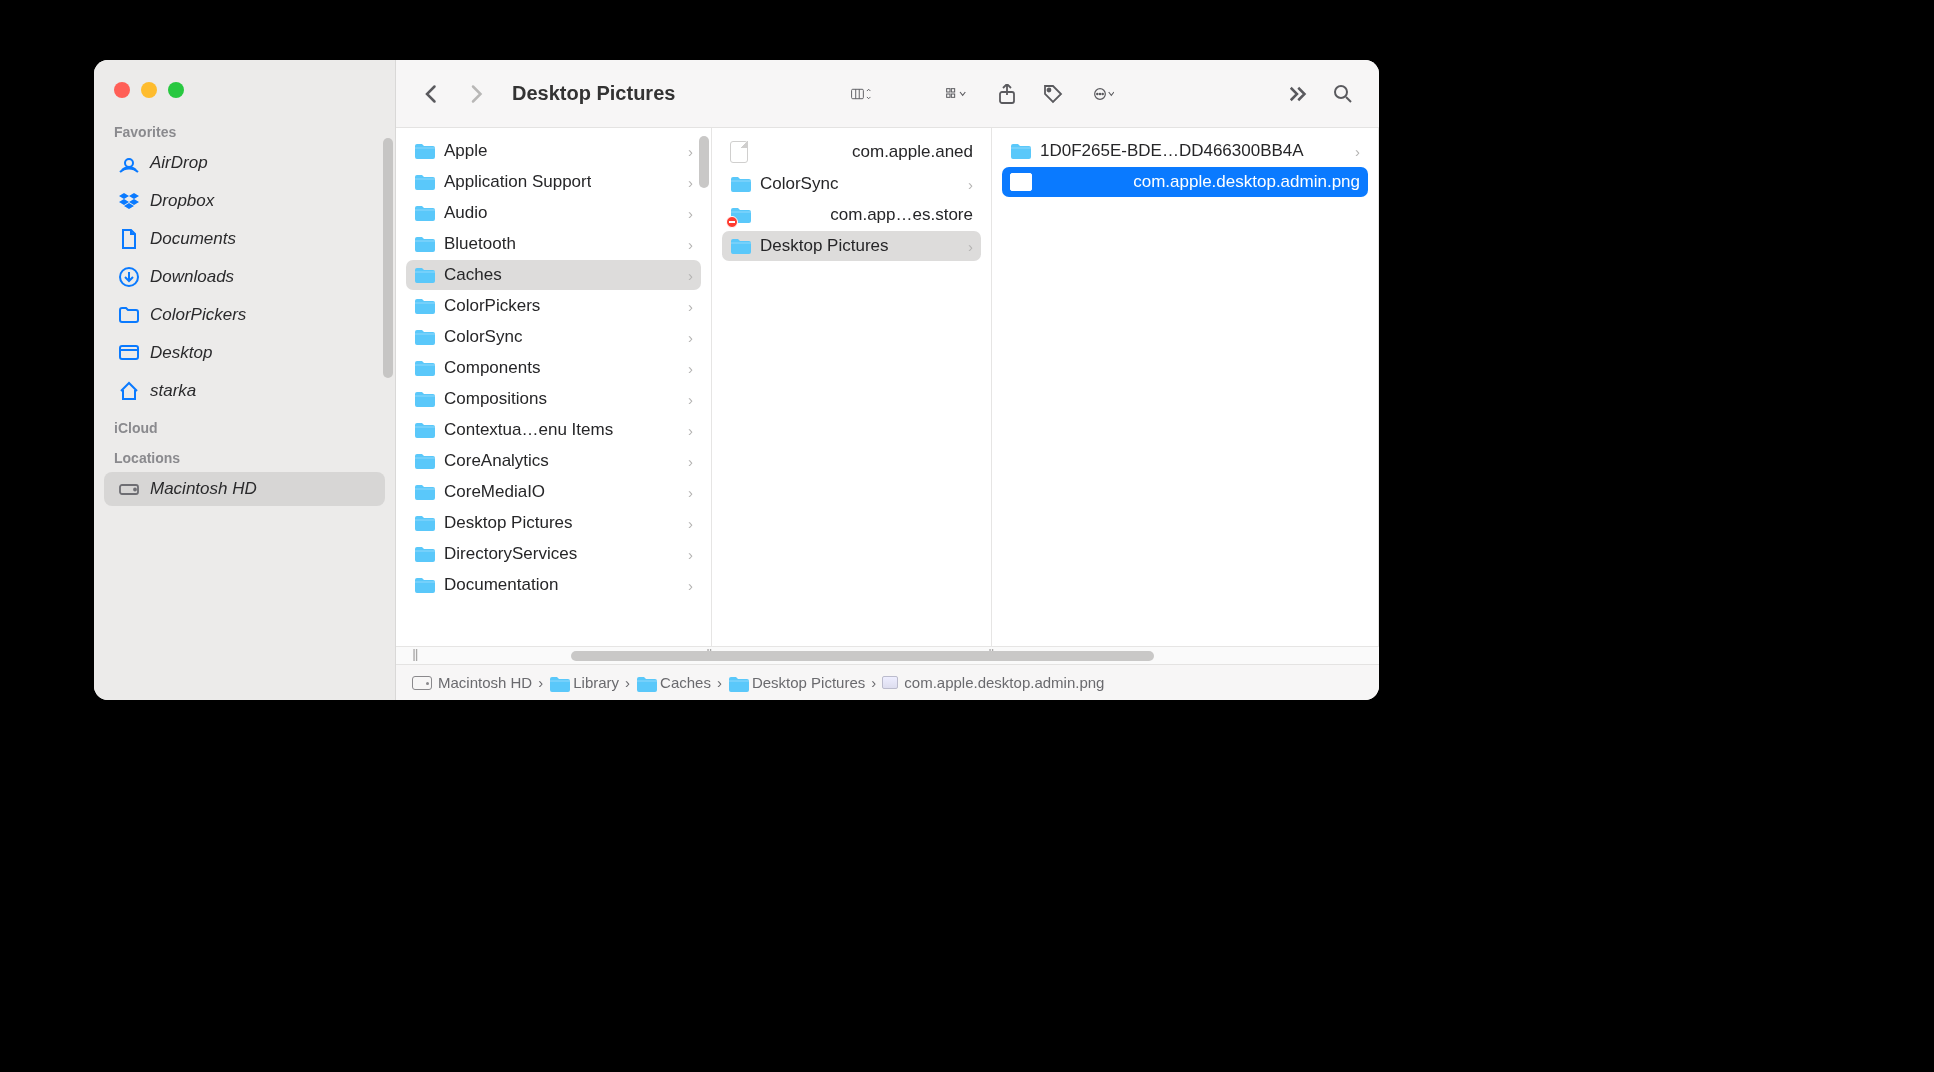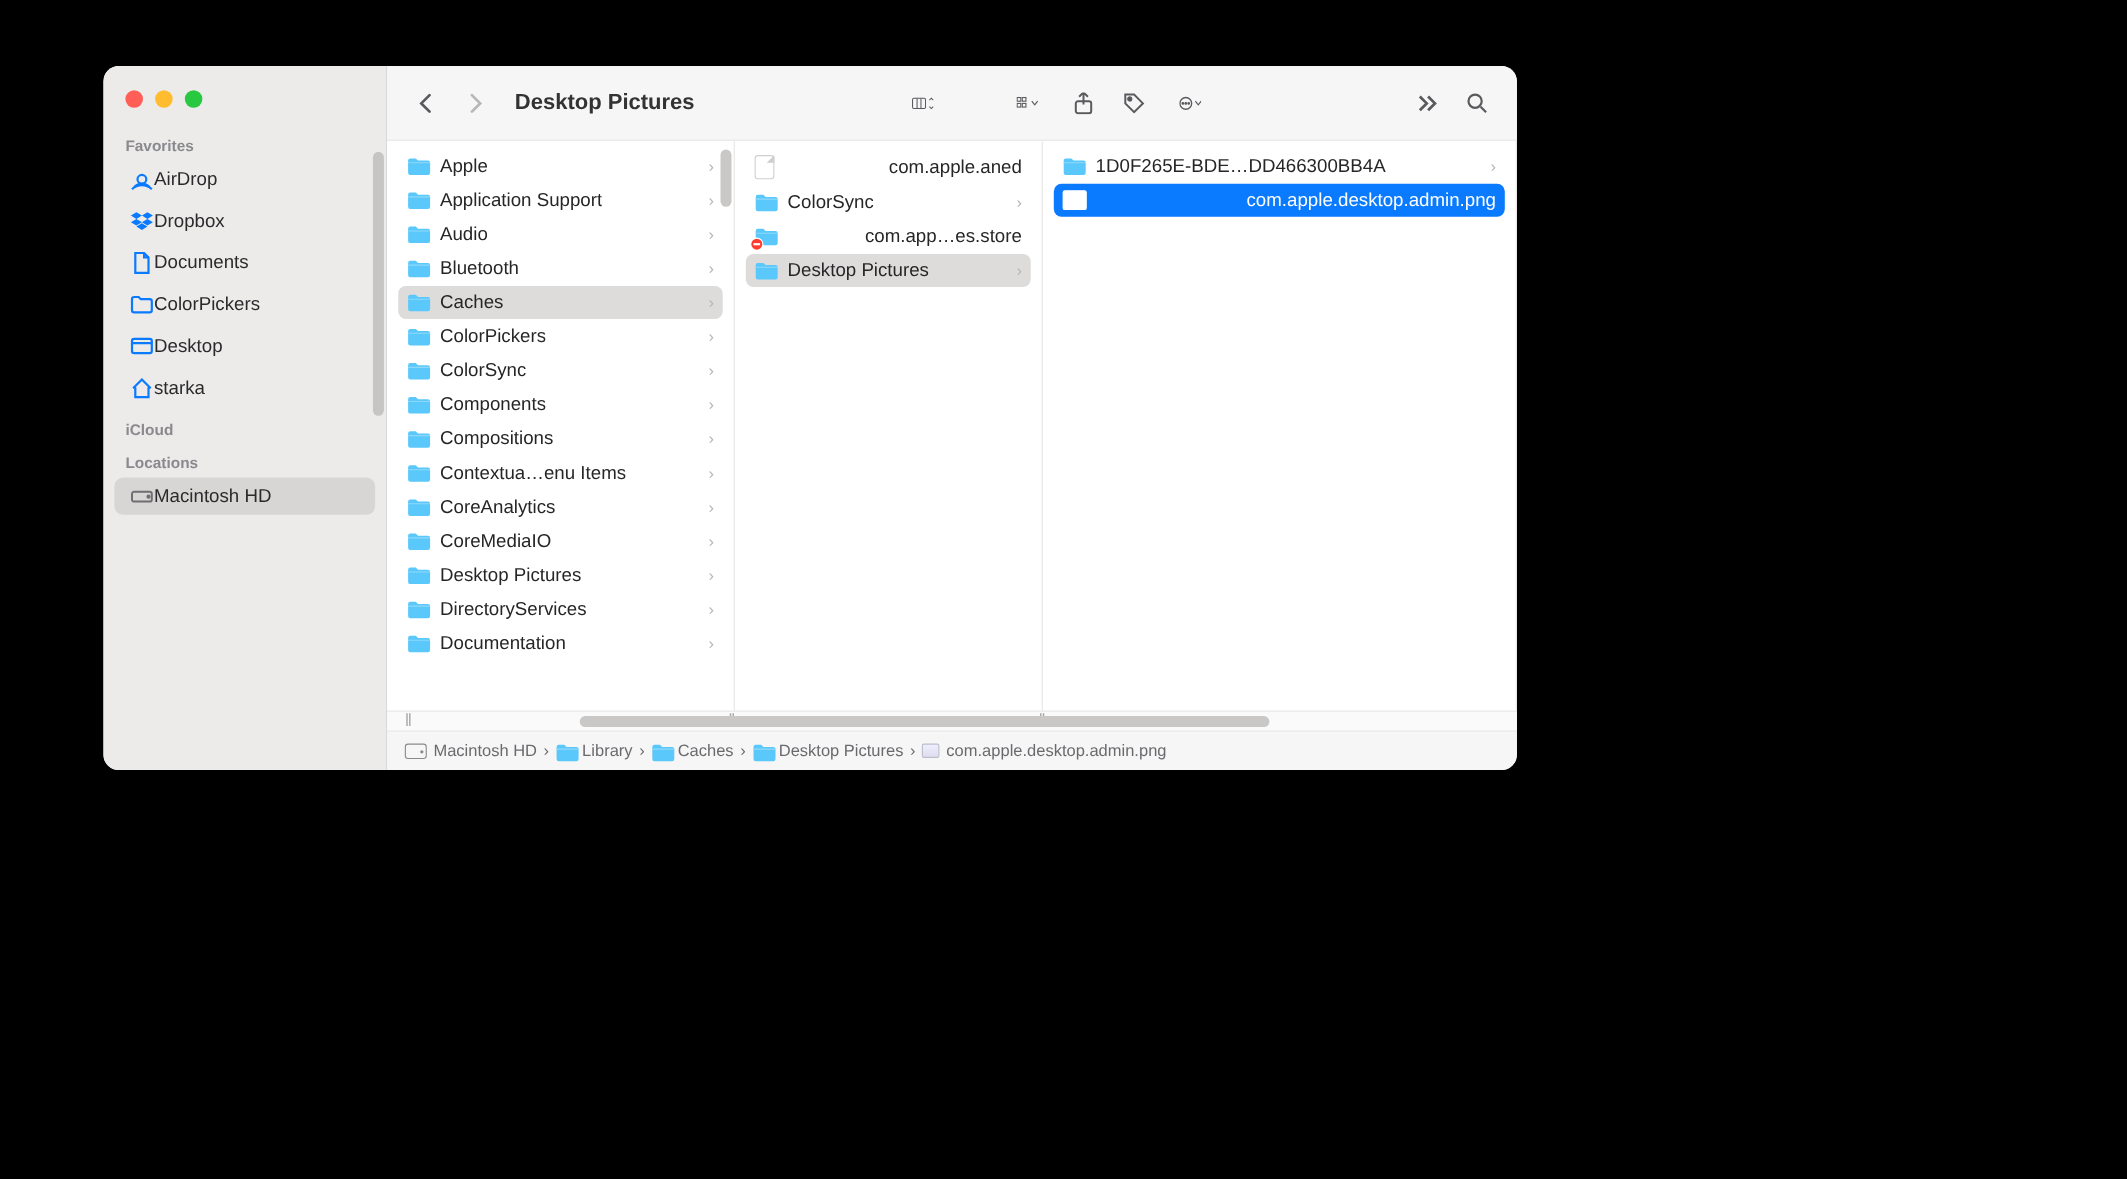--- a/index.html
+++ b/index.html
@@ -6,32 +6,32 @@
   body { background: #000; width: 1934px; height: 1072px; position: relative; }
   .window {
     position: absolute; left: 94px; top: 60px; width: 1285px; height: 640px;
     background: #fff; border-radius: 14px; overflow: hidden;
     box-shadow: 0 30px 80px rgba(0,0,0,.55);
     display: flex; flex-direction: column;
   }
   .main-area { display: flex; flex: 1; min-height: 0; }
   
   .sidebar {
-    width: 258px; background: #ecebea; display: flex; flex-direction: column;
+    width: 302px; background: #ecebea; display: flex; flex-direction: column;
     border-right: 1px solid #d9d8d7; padding-top: 12px; position: relative;
   }
   .traffic-lights { display: flex; gap: 11px; padding: 10px 0 16px 20px; }
   .traffic-lights span { width: 16px; height: 16px; border-radius: 50%; display: block; }
   .tl-close { background: #ff5f57; }
   .tl-min { background: #febc2e; }
   .tl-max { background: #28c840; }
   .sb-section-label { font-size: 14px; font-weight: 700; color: #8a8a8e; padding: 10px 20px 4px; }
   .sb-item {
-    display: flex; align-items: center; padding: 6px 14px; margin: 2px 10px;
-    border-radius: 8px; font-size: 17px; color: #2a2a2c; cursor: default;
+    display: flex; align-items: center; gap: 10px; padding: 6px 14px; margin: 2px 10px;
+    border-radius: 8px; font-size: 17px; color: #2a2a2c; cursor: default; font-style: italic;
   }
   .sb-item.selected { background: #d7d6d5; }
   .sb-icon { width: 22px; height: 22px; color: #0a7aff; flex-shrink: 0; display:flex; align-items:center; justify-content:center; }
   .sb-icon.gray { color: #6e6e73; }
   .sb-scroll-thumb {
     position: absolute; right: 2px; top: 78px; width: 10px; height: 240px;
     background: #c6c5c4; border-radius: 5px;
   }
   
   .content { flex: 1; display: flex; flex-direction: column; min-width: 0; position: relative; }
@@ -170,20 +170,29 @@
             <svg viewBox="0 0 22 22" fill="none" stroke="currentColor" stroke-width="2">
               <path d="M5 2 L13 2 L17 6 L17 20 L5 20 Z"></path>
               <path d="M13 2 L13 6 L17 6"></path>
             </svg>
           </span>
         <span>Documents</span>
       </div>
       <div class="sb-item">
         <span class="sb-icon">
             <svg viewBox="0 0 22 22" fill="none" stroke="currentColor" stroke-width="2">
+              <circle cx="11" cy="11" r="9"></circle>
+              <path d="M11 6 L11 14 M7 11 L11 15 L15 11"></path>
+            </svg>
+          </span>
+        <span>Downloads</span>
+      </div>
+      <div class="sb-item">
+        <span class="sb-icon">
+            <svg viewBox="0 0 22 22" fill="none" stroke="currentColor" stroke-width="2">
               <path d="M2 6 Q2 4 4 4 L8 4 L10 6 L18 6 Q20 6 20 8 L20 16 Q20 18 18 18 L4 18 Q2 18 2 16 Z"></path>
             </svg>
           </span>
         <span>ColorPickers</span>
       </div>
       <div class="sb-item">
         <span class="sb-icon">
             <svg viewBox="0 0 22 22" fill="none" stroke="currentColor" stroke-width="2">
               <rect x="2" y="4" width="18" height="13" rx="2"></rect>
               <path d="M2 8 L20 8"></path>

